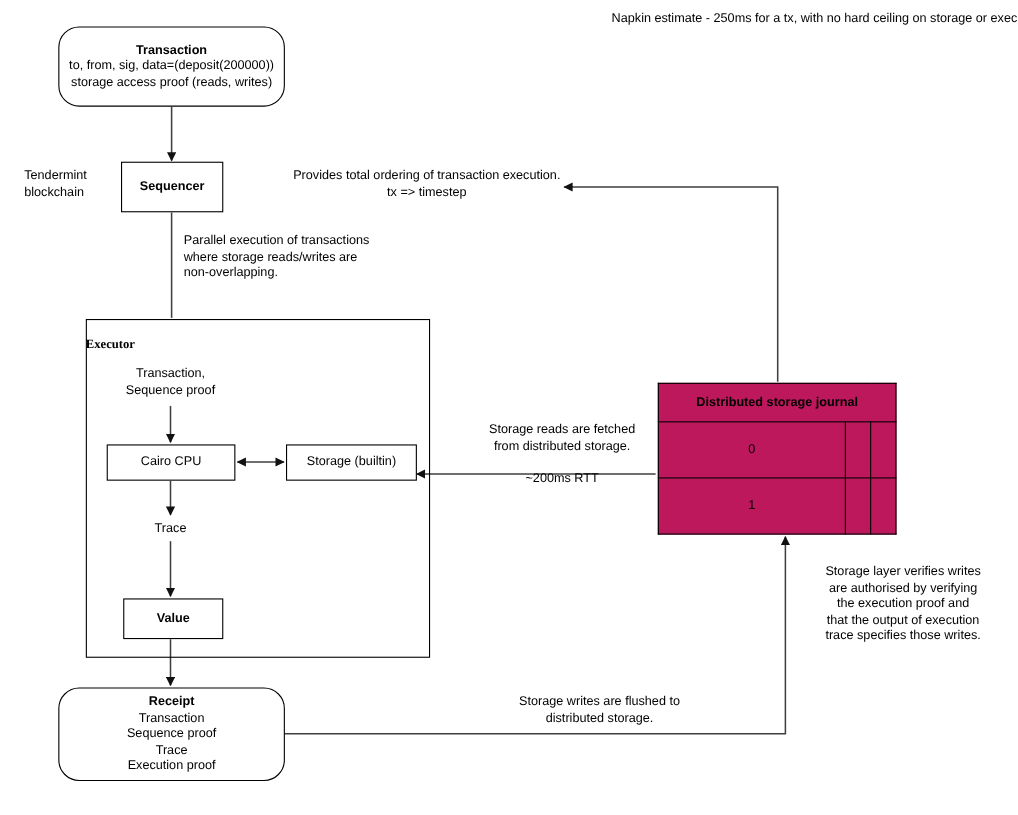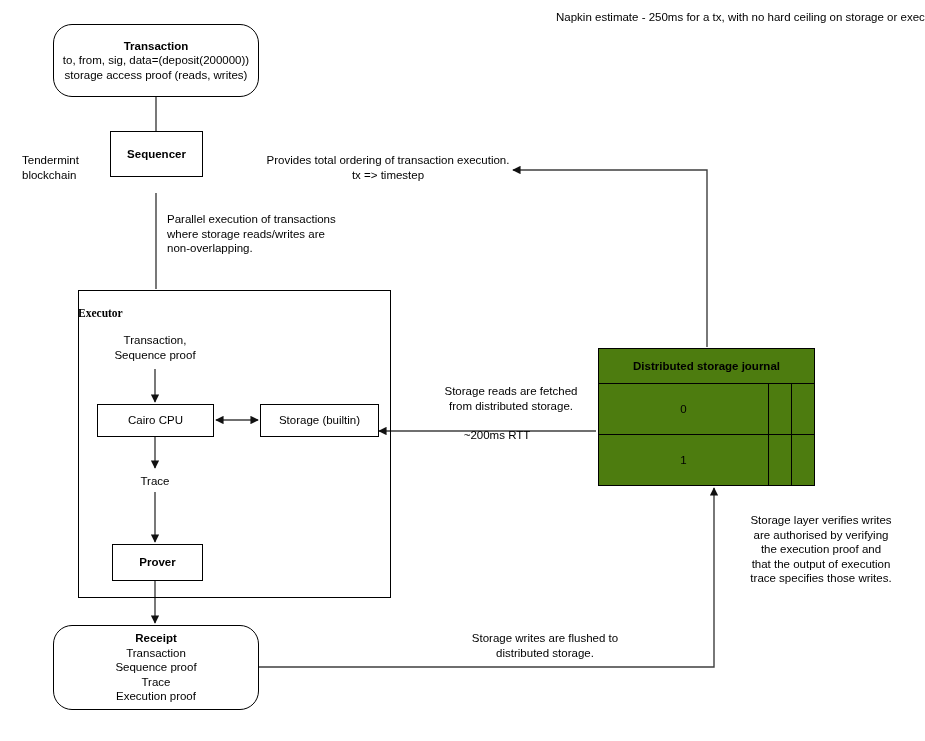--- a/index.html
+++ b/index.html
@@ -70,21 +70,21 @@
     color: #000000;
   }
   .annot.left { text-align: left; }
   .annot.center { text-align: center; }
 
   
   .journal {
     position: absolute;
     box-sizing: border-box;
     border-collapse: collapse;
-    background: #4d7c0f;
+    background: #be185d;
     font-size: 11.5px;
   }
   .journal table {
     border-collapse: collapse;
     width: 100%;
     height: 100%;
   }
   .journal th, .journal td {
     border: 1.3px solid #000000;
     text-align: center;
@@ -146,21 +146,21 @@
 
   <div class="node rounded" style="left:53px; top:24px; width:206px; height:73px;">
     <div class="title">Transaction</div>
     <div class="line">to, from, sig, data=(deposit(200000))</div>
     <div class="line">storage access proof (reads, writes)</div>
   </div>
 
   <div class="annot left" style="left:22px; top:153px; width:90px;">Tendermint
 blockchain</div>
 
-  <div class="node" style="left:110px; top:131px; width:93px; height:46px;">
+  <div class="node" style="left:110px; top:147px; width:93px; height:46px;">
     <div class="title">Sequencer</div>
   </div>
 
   <div class="annot left" style="left:238px; top:153px; width:300px;text-align:center;">Provides total ordering of transaction execution.
 tx =&gt; timestep</div>
 
   <div class="annot left" style="left:167px; top:212px; width:220px;">Parallel execution of transactions
 where storage reads/writes are
 non-overlapping.</div>
 
@@ -174,35 +174,35 @@
     <div class="line">Storage (builtin)</div>
   </div>
 
   <div class="node" style="left:97px; top:404px; width:117px; height:33px;">
     <div class="line">Cairo CPU</div>
   </div>
 
   <div class="annot center" style="left:115px; top:474px; width:80px;">Trace</div>
 
   <div class="node" style="left:112px; top:544px; width:91px; height:37px;">
-    <div class="title">Prover</div>
+    <div class="title">Value</div>
   </div>
 
   <div class="node rounded" style="left:53px; top:625px; width:206px; height:85px;">
     <div class="title">Receipt</div>
     <div class="line">Transaction</div>
     <div class="line">Sequence proof</div>
     <div class="line">Trace</div>
     <div class="line">Execution proof</div>
   </div>
 
   <div class="annot center" style="left:406px; top:384px; width:210px;">Storage reads are fetched
 from distributed storage.</div>
 
-  <div class="annot center" style="left:392px; top:428px; width:210px;">~200ms RTT</div>
+  <div class="annot center" style="left:406px; top:428px; width:210px;">~200ms RTT</div>
 
   <div class="annot center" style="left:420px; top:631px; width:250px;">Storage writes are flushed to
 distributed storage.</div>
 
   <div class="annot center" style="left:731px; top:513px; width:180px;">Storage layer verifies writes
 are authorised by verifying
 the execution proof and
 that the output of execution
 trace specifies those writes.</div>
 

